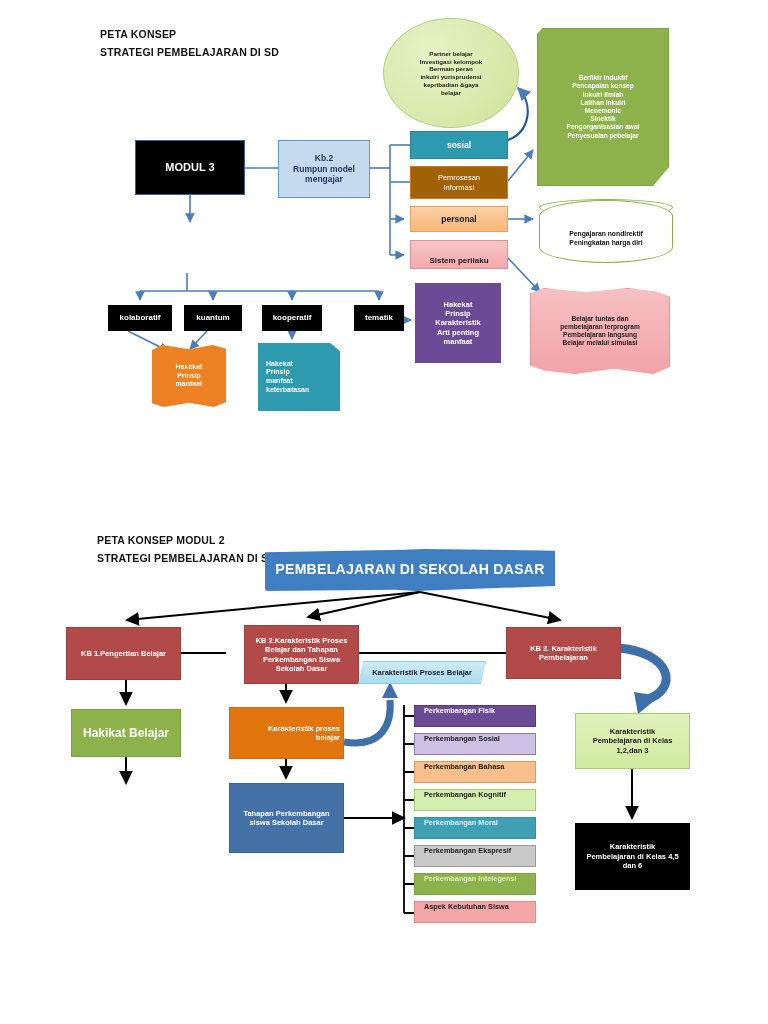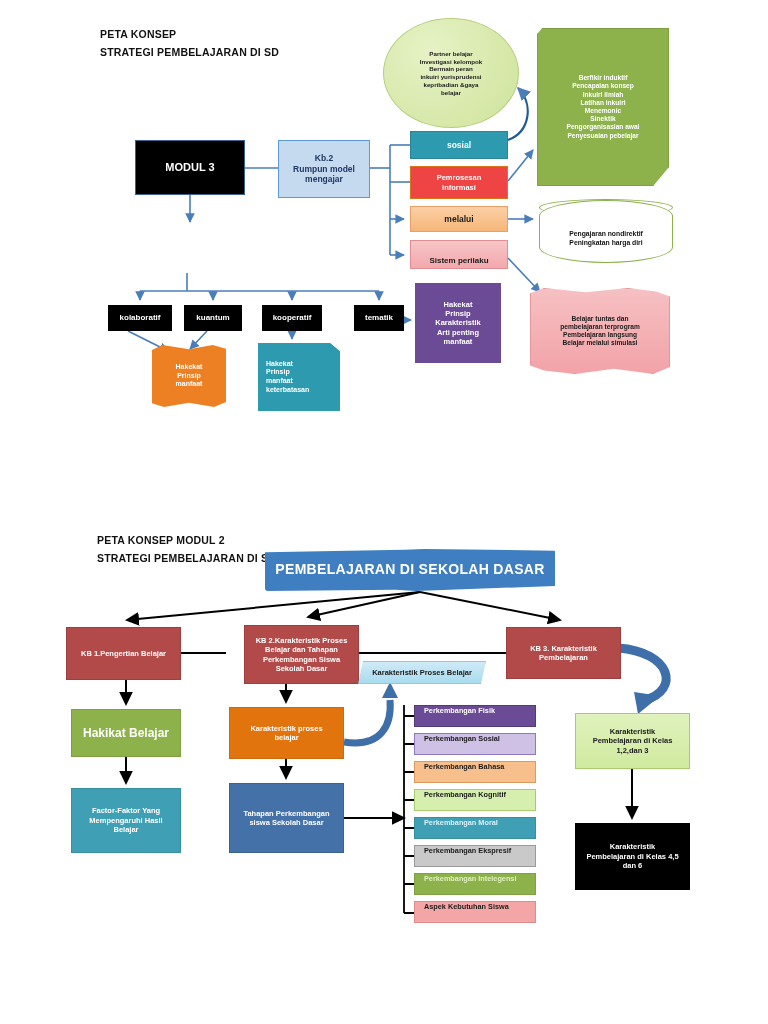--- a/index.html
+++ b/index.html
@@ -23,22 +23,22 @@
        border:1px solid #9e2323;color:#ffffff;font-weight:bold;font-size:8.5px;}
 
   .ellipse{left:383px;top:18px;width:136px;height:110px;border-radius:50%;
            background:radial-gradient(circle at 35% 30%,#e6f2c6,#cfe39a);
            border:1px solid #b4cf7c;color:#1a1a1a;font-weight:bold;font-size:6.2px;}
   .greenpoly{left:537px;top:28px;width:132px;height:158px;background:#8db14b;
              border:1px solid #7ea043;color:#ffffff;font-weight:bold;font-size:6.6px;
              clip-path:polygon(0 4%,4% 0,100% 0,100% 88%,88% 100%,0 100%);}
   .sosial{left:410px;top:131px;width:98px;height:28px;background:#2e9aaf;
           border:1px solid #2a8599;color:#ffffff;font-weight:bold;font-size:8.5px;}
-  .pemros{left:410px;top:166px;width:98px;height:33px;background:#ef4444;
-          border:1px solid #d9731c;color:#ffffff;font-weight:bold;font-size:7.5px;}
+  .pemros{left:410px;top:166px;width:98px;height:33px;background:#a16207;
+          border:1px solid #d9731c;color:#ffffff;font-weight:normal;font-size:7.5px;}
   .personal{left:410px;top:206px;width:98px;height:26px;
           background:linear-gradient(#fbd0a6,#f7b678);
           border:1px solid #e8a165;color:#1a1a1a;font-weight:bold;font-size:8.5px;}
   .sisper{left:410px;top:240px;width:98px;height:29px;
           background:linear-gradient(#f7c6c6,#f3a8ad);
           border:1px solid #e08e94;color:#1a1a1a;font-weight:bold;font-size:8px;align-items:flex-end;}
 
   .cylinder{left:539px;top:200px;width:134px;height:63px;background:#ffffff;
             border:1.3px solid #8db14b;border-radius:50%/16px;
             color:#111;font-weight:bold;font-size:6.8px;}
@@ -76,21 +76,21 @@
 
   .kpb{left:358px;top:661px;width:128px;height:23px;
        background:linear-gradient(#cfeaf7,#a9dcf0);border:1px solid #8ccbe4;
        color:#1a1a1a;font-weight:bold;font-size:7.5px;
        clip-path:polygon(5px 0,100% 0,calc(100% - 5px) 100%,0 100%);}
   .hakikat{left:71px;top:709px;width:110px;height:48px;background:#8db14b;
            border:1px solid #7ea043;color:#ffffff;font-weight:bold;font-size:12px;}
   .faktor{left:71px;top:788px;width:110px;height:65px;background:#3f9fb5;
           border:1px solid #38909f;color:#ffffff;font-weight:bold;font-size:7.5px;}
   .karproses{left:229px;top:707px;width:115px;height:52px;background:#e2740e;
-             border:1px solid #cc6a0d;color:#ffffff;font-weight:bold;font-size:7.5px;}
+             border:1px solid #cc6a0d;color:#ffffff;font-weight:bold;font-size:7.5px;text-align:right;}
   .tahapan{left:229px;top:783px;width:115px;height:70px;background:#4472a8;
            border:1px solid #3a6390;color:#ffffff;font-weight:bold;font-size:7.5px;}
 
   .perk{position:absolute;left:414px;width:122px;height:22px;box-sizing:border-box;
         display:flex;font-weight:bold;font-size:7.3px;
         padding-left:9px;text-align:left;}
   .perk span{display:block;}
 
   .karkelas{left:575px;top:713px;width:115px;height:56px;
             background:linear-gradient(#e0f2bd,#d0ea9f);border:1px solid #a8cb6e;
@@ -167,21 +167,21 @@
   </div>
 
 
   <div class="node sosial">
     <span>sosial</span>
   </div>
   <div class="node pemros">
     <span>Pemrosesan<br>informasi</span>
   </div>
   <div class="node personal">
-    <span>melalui</span>
+    <span>personal</span>
   </div>
   <div class="node sisper">
     <span>Sistem perilaku</span>
   </div>
 
   <div class="cyl-top"></div>
   <div class="node cylinder">
     <span style="padding-top:16px;">Pengajaran nondirektif<br>Peningkatan harga diri</span>
   </div>
 
@@ -275,23 +275,20 @@
     <span>KB 3. Karakteristik<br>Pembelajaran</span>
   </div>
 
   <div class="node kpb">
     <span>Karakteristik Proses Belajar</span>
   </div>
 
   <div class="node hakikat">
     <span>Hakikat Belajar</span>
   </div>
-  <div class="node faktor">
-    <span>Factor-Faktor Yang<br>Mempengaruhi Hasil<br>Belajar</span>
-  </div>
   <div class="node karproses">
     <span>Karakteristik proses<br>belajar</span>
   </div>
   <div class="node tahapan">
     <span>Tahapan Perkembangan<br>siswa Sekolah Dasar</span>
   </div>
 
   <div id="perk-list">
       <div class="perk" style="top: 705px; background: rgb(107, 74, 150); color: rgb(255, 255, 255); border: 1px solid rgb(85, 57, 122);">
         <span>Perkembangan Fisik</span>

